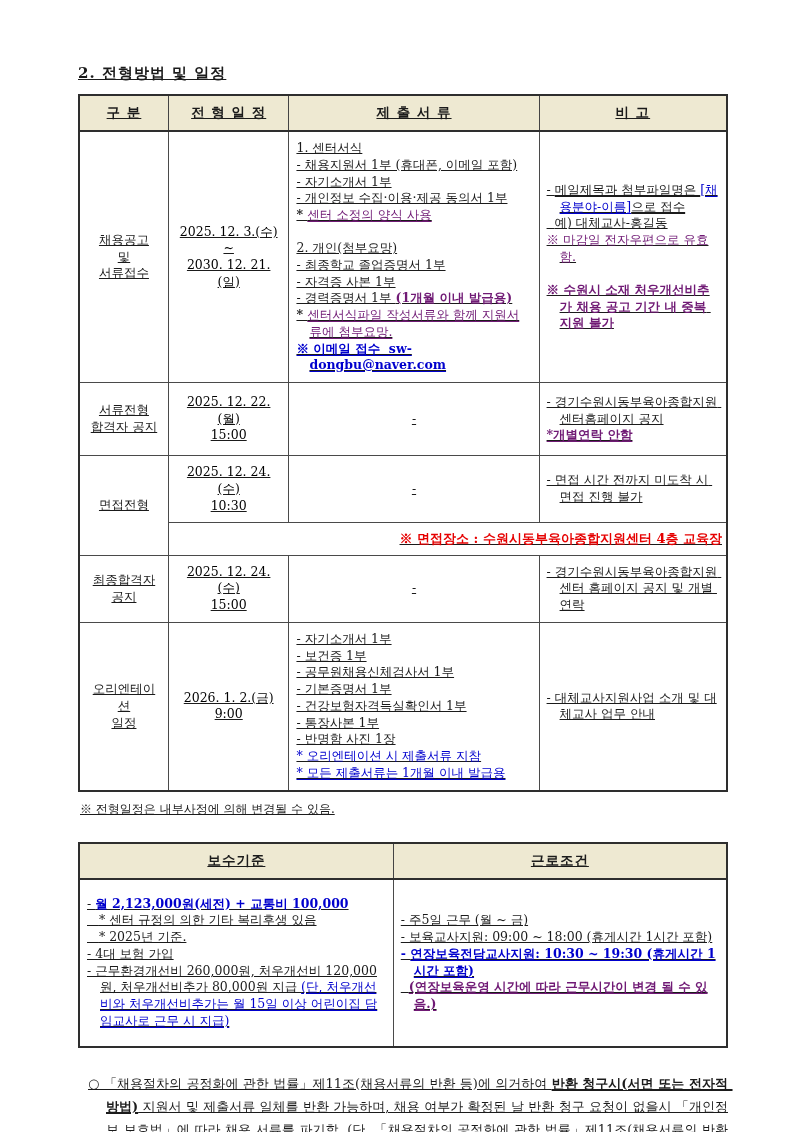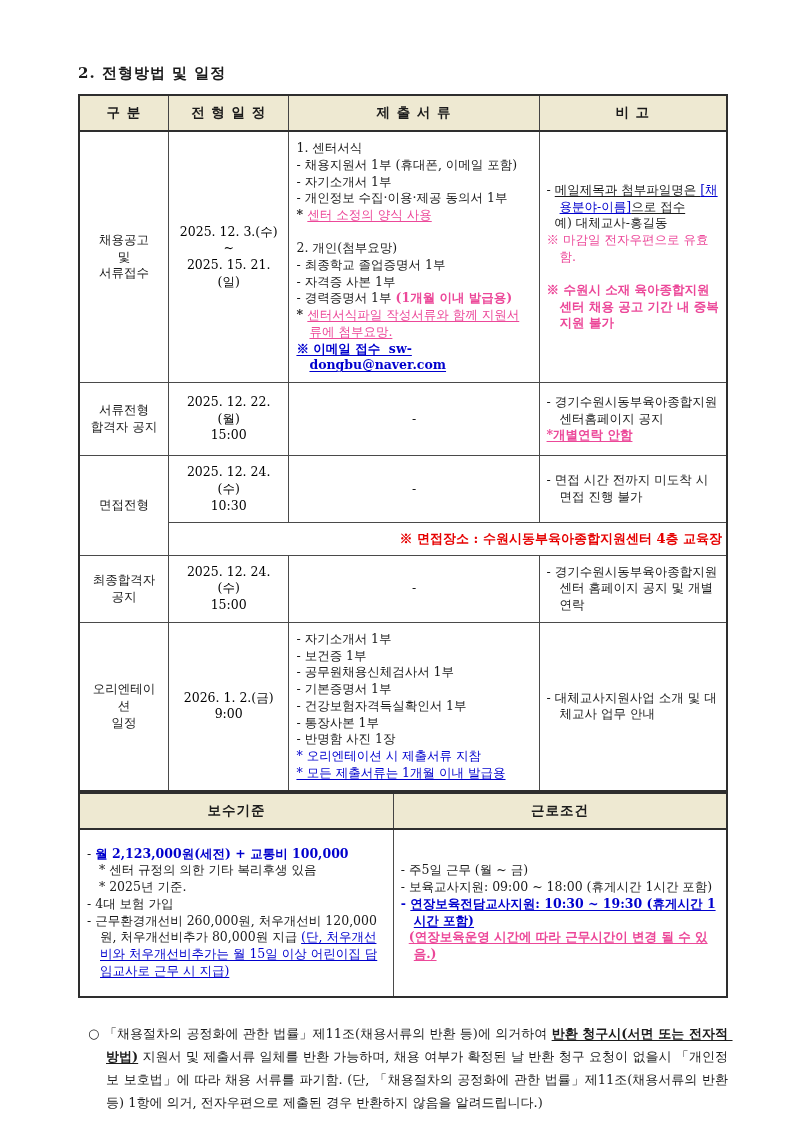--- a/index.html
+++ b/index.html
@@ -1,42 +1,42 @@
 <!DOCTYPE html>
 <html><head>
 <meta charset="utf-8">
 <style>
   html,body{margin:0;padding:0;background:#ffffff;}
   body{
     width:800px;height:1132px;overflow:hidden;
     font-family:"DejaVu Serif","Liberation Serif",serif;
     color:#1b1b1b;-webkit-font-smoothing:antialiased;
   }
-  .page{box-sizing:border-box;width:792px;height:1132px;padding:64px 64px 0 78px;}
+  .page{box-sizing:border-box;width:792px;height:1132px;padding:64px 64px 0 78px;text-decoration:underline;}
 
   .sec-title{font-size:15px;font-weight:bold;margin:0 0 11px 0;letter-spacing:1px;}
   .sec-title.mt{margin-top:20px;}
 
   table{width:100%;border-collapse:collapse;table-layout:fixed;}
   .doc-table{border:2px solid #2e2e2e;}
   th{
     background:#eee9d2;font-size:13.5px;font-weight:bold;
     border:1px solid #444;border-bottom:2px solid #2e2e2e;
     padding:8px 2px;letter-spacing:1px;
   }
   td{border:1px solid #4a4a4a;padding:8px 7px;vertical-align:middle;font-size:12.5px;line-height:1.34;}
 
   .cat-cell,.sch-cell{text-align:center;}
   .sch-cell{color:#000000;}
   .dash-cell{text-align:center;}
   .clines .line{white-space:pre-wrap;min-height:1.3em;}
   .lines .line{white-space:pre-wrap;padding-left:13px;text-indent:-13px;min-height:1.3em;}
 
   .blue{color:#0000cd;}
-  .red{color:#ec4899;}
+  .red{color:#701a75;}
   .b{font-weight:bold;}
   .u{text-decoration:underline;text-underline-offset:2px;}
 
   .loc-cell{text-align:right;color:#e60000;font-weight:bold;font-size:13px;padding:7px 4px;}
 
   .footnote{font-size:12px;margin:9px 0 24px 2px;}
 
   .pay-table{border:2px solid #2e2e2e;margin-bottom:24px;}
   .pay-table td{vertical-align:middle;}
 
@@ -76,42 +76,42 @@
     <tbody>
       <tr class="row-recruit">
         <td class="cat-cell clines">
             <div class="line"><span>채용공고</span></div>
             <div class="line"><span>및</span></div>
             <div class="line"><span>서류접수</span></div>
           </td>
         <td class="sch-cell clines">
             <div class="line"><span>2025. 12. 3.(수)</span></div>
             <div class="line"><span>~</span></div>
-            <div class="line"><span>2025. 15. 21.(일)</span></div>
+            <div class="line"><span>2030. 12. 21.(일)</span></div>
           </td>
         <td class="lines">
             <div class="line"><span>1. 센터서식</span></div>
             <div class="line"><span>- 채용지원서 1부 (휴대폰, 이메일 포함)</span></div>
             <div class="line"><span>- 자기소개서 1부</span></div>
             <div class="line"><span>- 개인정보 수집·이용·제공 동의서 1부</span></div>
             <div class="line"><span class="b">* </span><span class="red u">센터 소정의 양식 사용</span></div>
             <div class="line"><span></span></div>
             <div class="line"><span>2. 개인(첨부요망)</span></div>
             <div class="line"><span>- 최종학교 졸업증명서 1부</span></div>
             <div class="line"><span>- 자격증 사본 1부</span></div>
             <div class="line"><span>- 경력증명서 1부 </span><span class="red b">(1개월 이내 발급용)</span></div>
             <div class="line"><span class="b">* </span><span class="red u">센터서식파일 작성서류와 함께 지원서류에 첨부요망.</span></div>
             <div class="line"><span class="blue b u">※ 이메일 접수  sw-dongbu@naver.com</span></div>
           </td>
         <td class="lines">
             <div class="line"><span>- </span><span class="u">메일제목과 첨부파일명은 </span><span class="blue u">[채용분야-이름]</span><span class="u">으로 접수</span></div>
             <div class="line"><span>  예) 대체교사-홍길동</span></div>
             <div class="line"><span class="red">※ 마감일 전자우편으로 유효함.</span></div>
             <div class="line"><span></span></div>
-            <div class="line"><span class="red b">※ 수원시 소재 육아종합지원센터 채용 공고 기간 내 중복 지원 불가</span></div>
+            <div class="line"><span class="red b">※ 수원시 소재 처우개선비추가 채용 공고 기간 내 중복 지원 불가</span></div>
           </td>
       </tr>
       <tr class="row-docpass">
         <td class="cat-cell clines">
             <div class="line"><span>서류전형</span></div>
             <div class="line"><span>합격자 공지</span></div>
           </td>
         <td class="sch-cell clines">
             <div class="line"><span>2025. 12. 22.(월)</span></div>
             <div class="line"><span>15:00</span></div>
@@ -172,20 +172,21 @@
             <div class="line"><span class="blue">* 오리엔테이션 시 제출서류 지참</span></div>
             <div class="line"><span class="blue u">* 모든 제출서류는 1개월 이내 발급용</span></div>
           </td>
         <td class="lines">
             <div class="line"><span>- 대체교사지원사업 소개 및 대체교사 업무 안내</span></div>
           </td>
       </tr>
     </tbody>
   </table>
 
+  <div class="footnote">※ 전형일정은 내부사정에 의해 변경될 수 있음.</div>
 
 
   <table class="pay-table">
     <colgroup>
         <col style="width:48.5%">
         <col style="width:51.5%">
       </colgroup>
     <thead>
       <tr>
         <th>보수기준</th>

